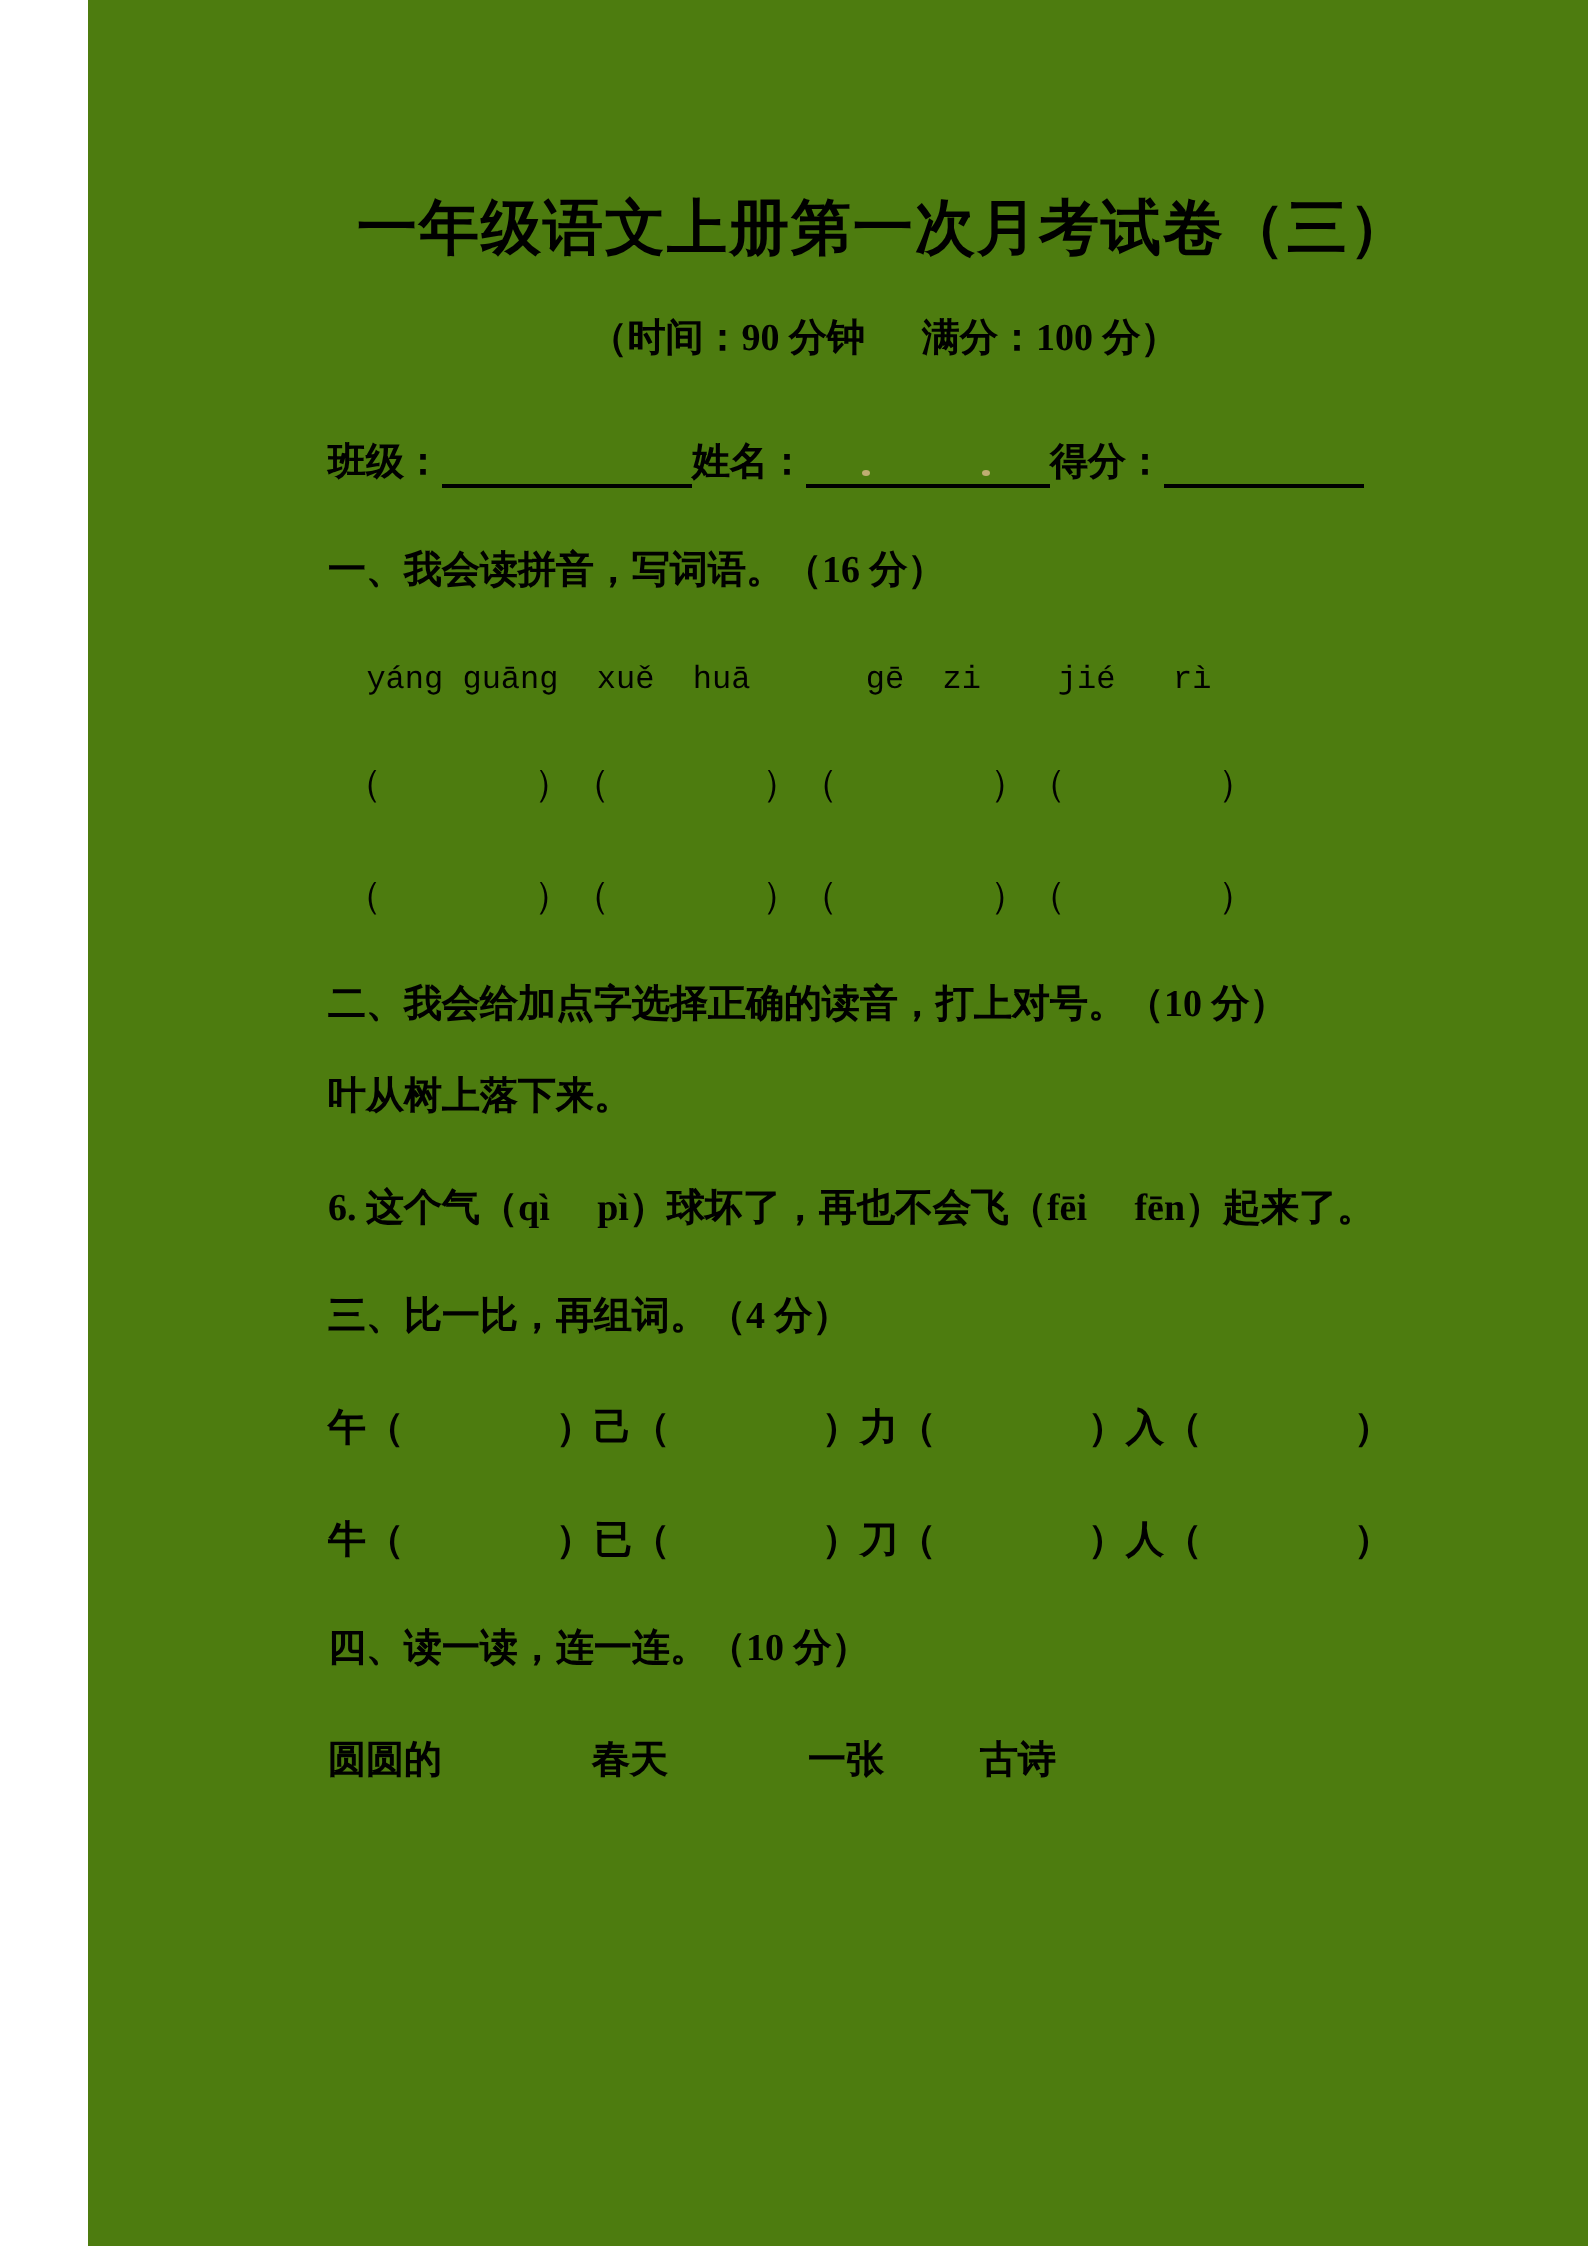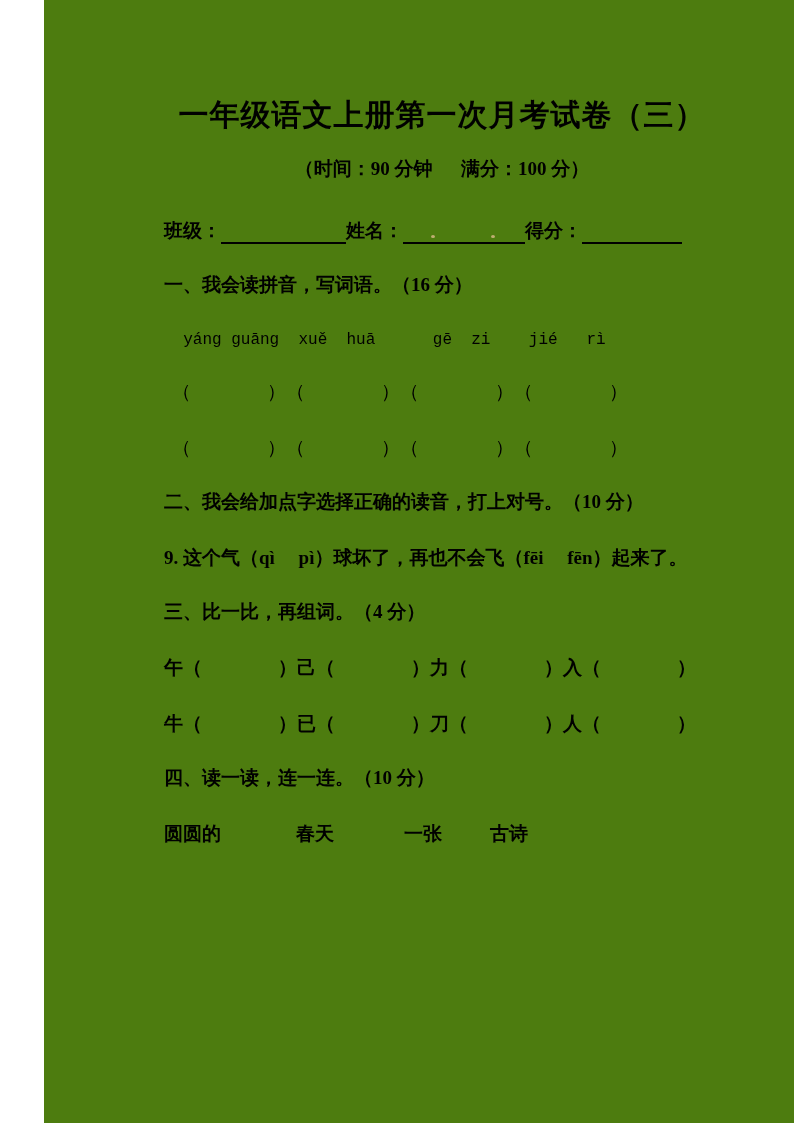--- a/index.html
+++ b/index.html
@@ -123,21 +123,22 @@
 
   <div>
     <div class="heading">一、我会读拼音，写词语。（16 分）</div>
     <div class="pinyin-line">  yáng guāng  xuě  huā      gē  zi    jié   rì</div>
     <div class="answer-line">（　　　　）（　　　　）（　　　　）（　　　　）</div>
     <div class="answer-line">（　　　　）（　　　　）（　　　　）（　　　　）</div>
   </div>
 
   <div>
     <div class="heading">二、我会给加点字选择正确的读音，打上对号。（10 分）</div>
-    <div class="body-line">9. 这个气（qì　 pì）球坏了，再也不会飞（fēi　 fēn）起来了。</div>
+    <div class="body-line cont">叶从树上落下来。</div>
+    <div class="body-line">6. 这个气（qì　 pì）球坏了，再也不会飞（fēi　 fēn）起来了。</div>
   </div>
 
   <div>
     <div class="heading">三、比一比，再组词。（4 分）</div>
     <div class="pair-row">午（　　　　）己（　　　　）力（　　　　）入（　　　　）</div>
     <div class="pair-row">牛（　　　　）已（　　　　）刀（　　　　）人（　　　　）</div>
   </div>
 
   <div>
     <div class="heading">四、读一读，连一连。（10 分）</div>

